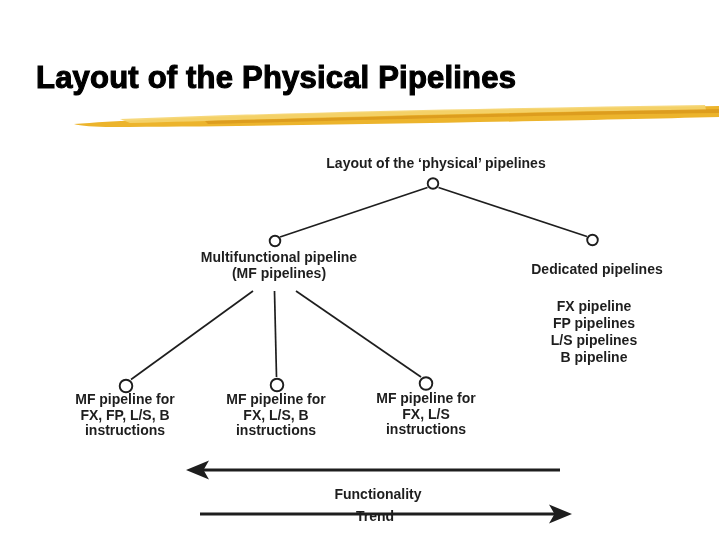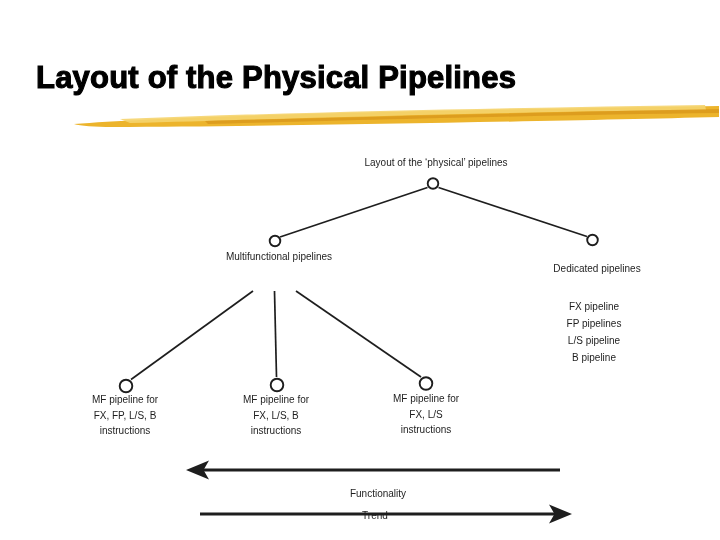--- a/index.html
+++ b/index.html
@@ -17,22 +17,22 @@
     font-weight:900;
     letter-spacing:0.2px;
     color:#000;
     -webkit-text-stroke:1.1px #000;
     white-space:nowrap;
   }
   svg.gfx{position:absolute;left:0;top:0;}
   .dg{
     position:absolute;
     transform:translateX(-50%);
-    font-size:10px;
-    font-weight:400;
+    font-size:14px;
+    font-weight:700;
     color:#1e1e1e;
     text-align:center;
     white-space:nowrap;
     line-height:16px;
   }
   .dg.small-lh{line-height:15.5px;}
   .dg.list-lh{line-height:17px;}
 </style>
 </head>
 <body>
@@ -73,29 +73,30 @@
 
     <g>
       <line x1="200" y1="514" x2="557" y2="514" stroke="#1e1e1e" stroke-width="3"></line>
       <polygon points="572,514 549,504.5 554.5,514 549,523.5" fill="#1e1e1e"></polygon>
     </g>
   </svg>
 
   <div class="dg" style="left:436px;top:155px;">Layout of the ‘physical’ pipelines</div>
 
   <div class="dg" style="left:279px;top:249px;">
-    <div>Multifunctional pipelines</div>
+    <div>Multifunctional pipeline</div>
+    <div>(MF pipelines)</div>
   </div>
 
   <div class="dg" style="left:597px;top:261px;">Dedicated pipelines</div>
 
   <div class="dg list-lh" style="left:594px;top:298px;">
     <div>FX pipeline</div>
     <div>FP pipelines</div>
-    <div>L/S pipeline</div>
+    <div>L/S pipelines</div>
     <div>B pipeline</div>
   </div>
 
   <div class="dg small-lh" style="left:125px;top:392px;">
     <div>MF pipeline for</div>
     <div>FX, FP, L/S, B</div>
     <div>instructions</div>
   </div>
 
   <div class="dg small-lh" style="left:276px;top:392px;">

